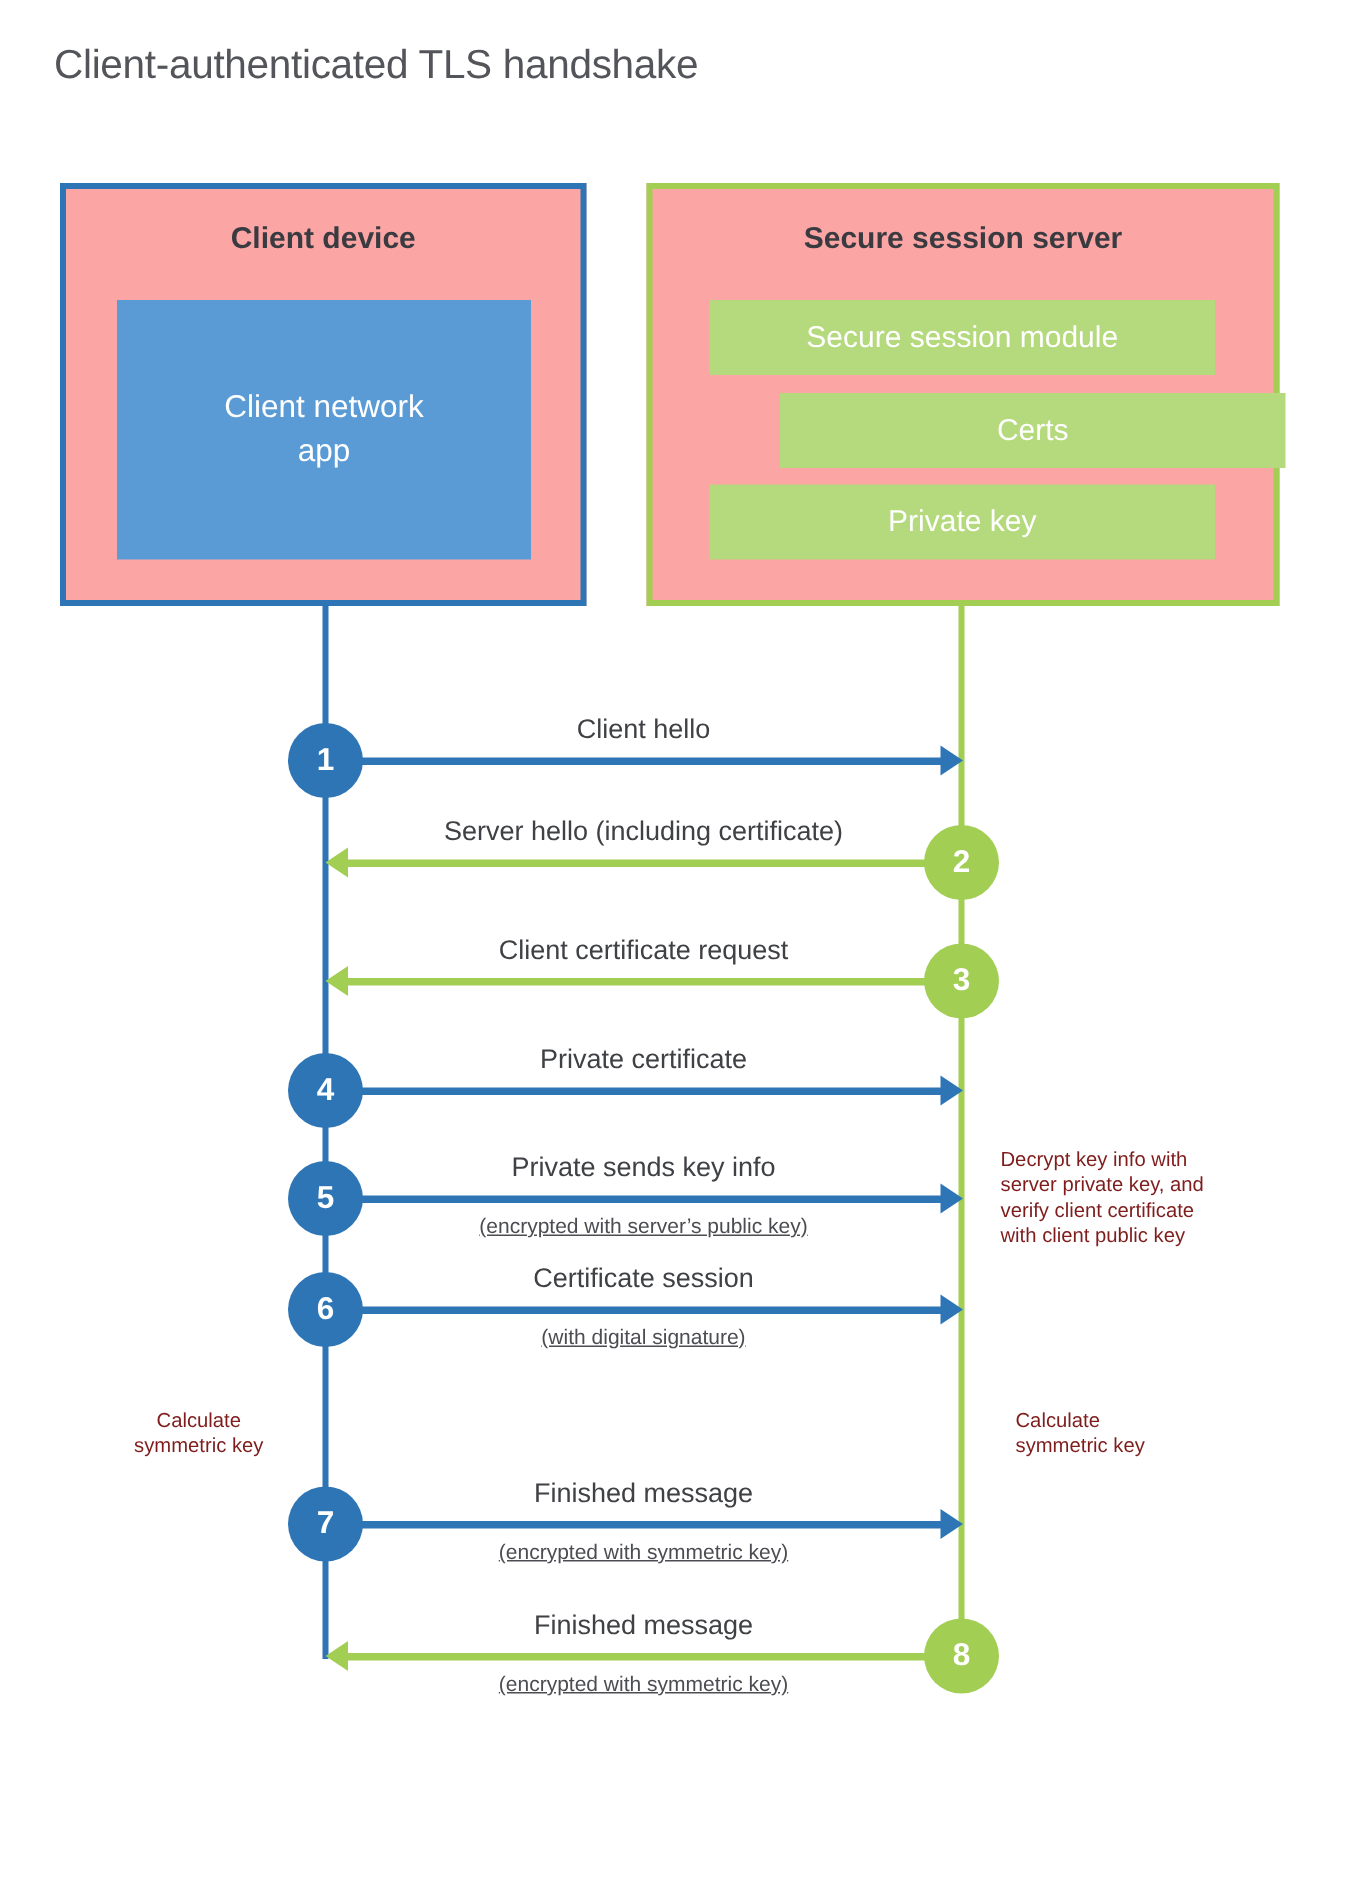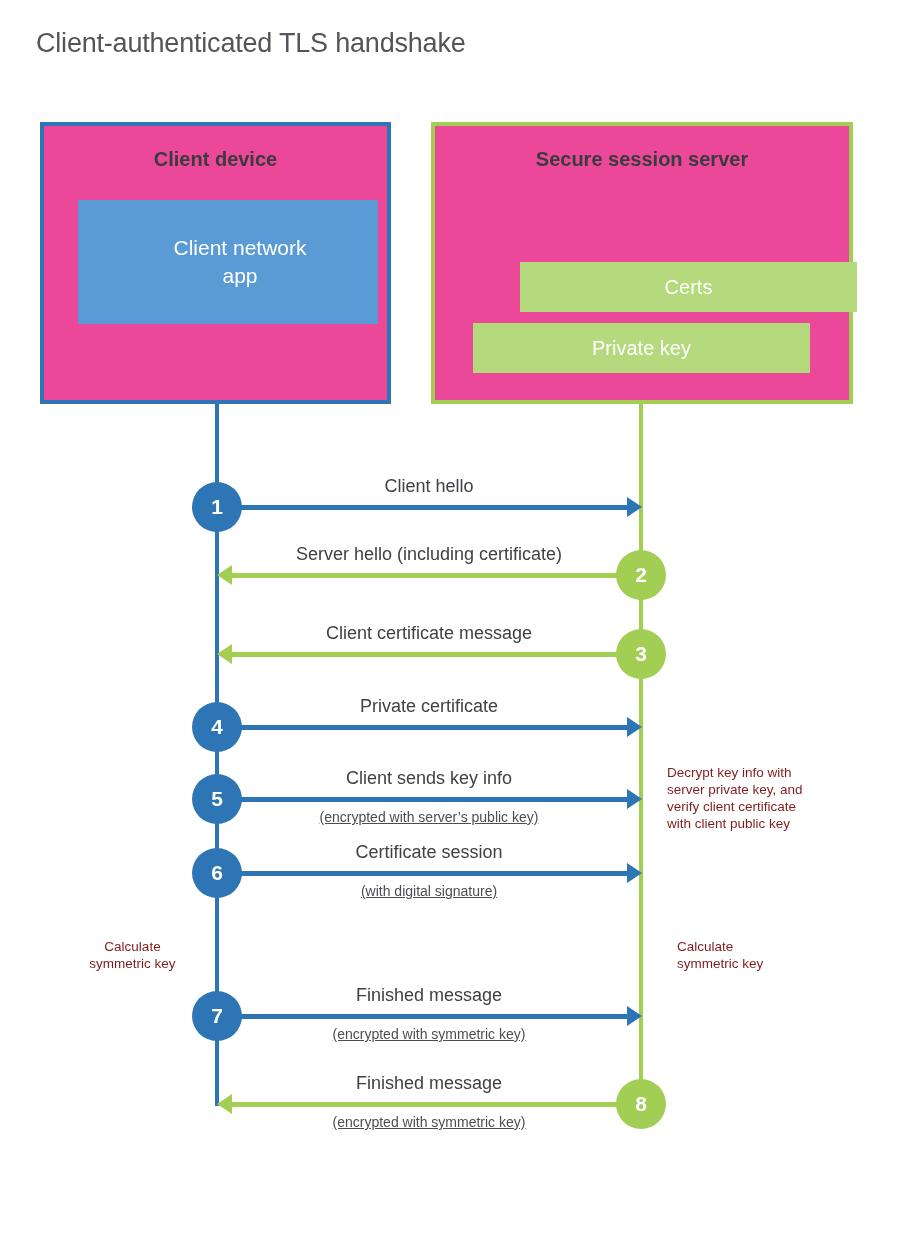--- a/index.html
+++ b/index.html
@@ -6,31 +6,31 @@
   .canvas{
     position:relative;width:900px;height:1256px;background:#ffffff;overflow:hidden;
     font-family:"Liberation Sans","DejaVu Sans",sans-serif;
   }
   .page-title{
     position:absolute;left:36px;top:28px;font-size:27px;font-weight:300;
     color:#54555a;letter-spacing:-0.2px;
   }
 
   
-  .box{position:absolute;top:122px;height:282px;background:#ec4899;box-sizing:border-box;}
+  .box{position:absolute;top:122px;height:282px;background:#fca5a5;box-sizing:border-box;}
   .box.client{left:40px;width:351px;border:4px solid #2e75b6;}
   .box.server{left:431px;width:422px;border:4px solid #a2ce53;}
   .box-title{
     position:absolute;left:0;top:22px;width:100%;text-align:center;
     font-size:20px;font-weight:700;color:#3a3b40;
   }
   .app-box{
-    position:absolute;left:34px;top:74px;width:276px;height:124px;background:#5b9bd5;
+    position:absolute;left:34px;top:74px;width:276px;height:173px;background:#5b9bd5;
     display:flex;align-items:center;justify-content:center;text-align:center;
-    color:#ffffff;font-size:21px;line-height:1.35;white-space:pre-line;padding-left:24px;
+    color:#ffffff;font-size:21px;line-height:1.35;white-space:pre-line;
   }
   .module-bar{
     position:absolute;left:38px;width:337px;height:50px;background:#b5d97d;
     display:flex;align-items:center;justify-content:center;
     color:#ffffff;font-size:20px;
   }
   .module-bar.m0{top:74px;}
   .module-bar.m1{top:136px;margin-left:47px;}
   .module-bar.m2{top:197px;}
 
@@ -84,20 +84,21 @@
   <div class="page-title">Client-authenticated TLS handshake</div>
 
   <div class="box client">
     <div class="box-title">Client device</div>
     <div class="app-box">Client network
 app</div>
   </div>
 
   <div class="box server">
     <div class="box-title">Secure session server</div>
+    <div class="module-bar m0">Secure session module</div>
     <div class="module-bar m1">Certs</div>
     <div class="module-bar m2">Private key</div>
   </div>
 
   <div class="vline blue"></div>
   <div class="vline green"></div>
 
   <div class="s1">
     <div class="msg-line blue s1"></div>
     <div class="arrow-head right s1"></div>
@@ -115,39 +116,39 @@
       </div>
     <div class="msg-label s2">Server hello (including certificate)</div>
   </div>
 
   <div class="s3">
     <div class="msg-line green s3"></div>
     <div class="arrow-head left s3"></div>
     <div class="num-circle green s3">
         <span>3</span>
       </div>
-    <div class="msg-label s3">Client certificate message</div>
+    <div class="msg-label s3">Client certificate request</div>
   </div>
 
   <div class="s4">
     <div class="msg-line blue s4"></div>
     <div class="arrow-head right s4"></div>
     <div class="num-circle blue s4">
         <span>4</span>
       </div>
     <div class="msg-label s4">Private certificate</div>
   </div>
 
   <div class="s5">
     <div class="msg-line blue s5"></div>
     <div class="arrow-head right s5"></div>
     <div class="num-circle blue s5">
         <span>5</span>
       </div>
-    <div class="msg-label s5">Client sends key info</div>
+    <div class="msg-label s5">Private sends key info</div>
     <div class="msg-sub s5">(encrypted with server’s public key)</div>
   </div>
 
   <div class="s6">
     <div class="msg-line blue s6"></div>
     <div class="arrow-head right s6"></div>
     <div class="num-circle blue s6">
         <span>6</span>
       </div>
     <div class="msg-label s6">Certificate session</div>

